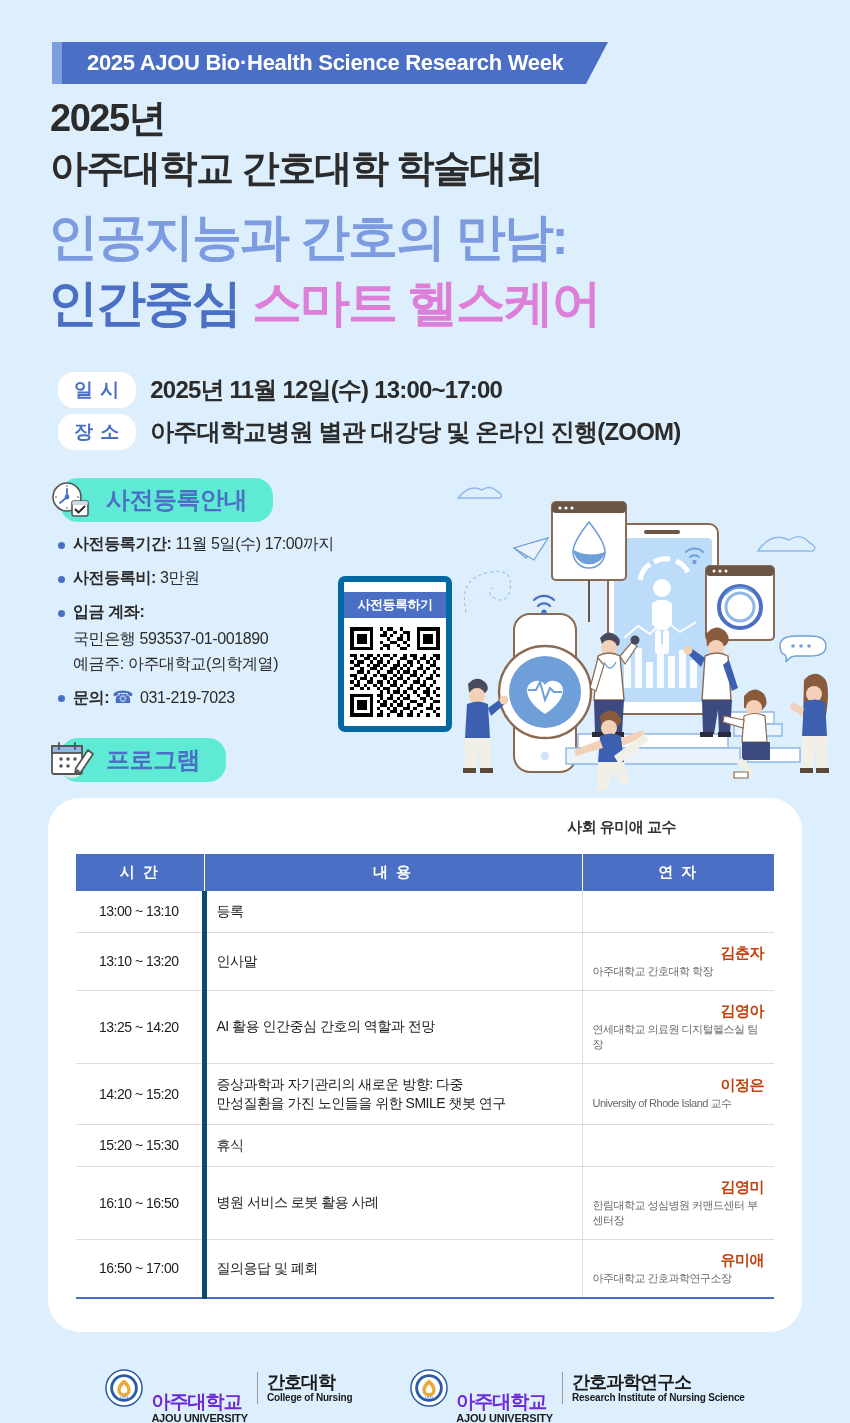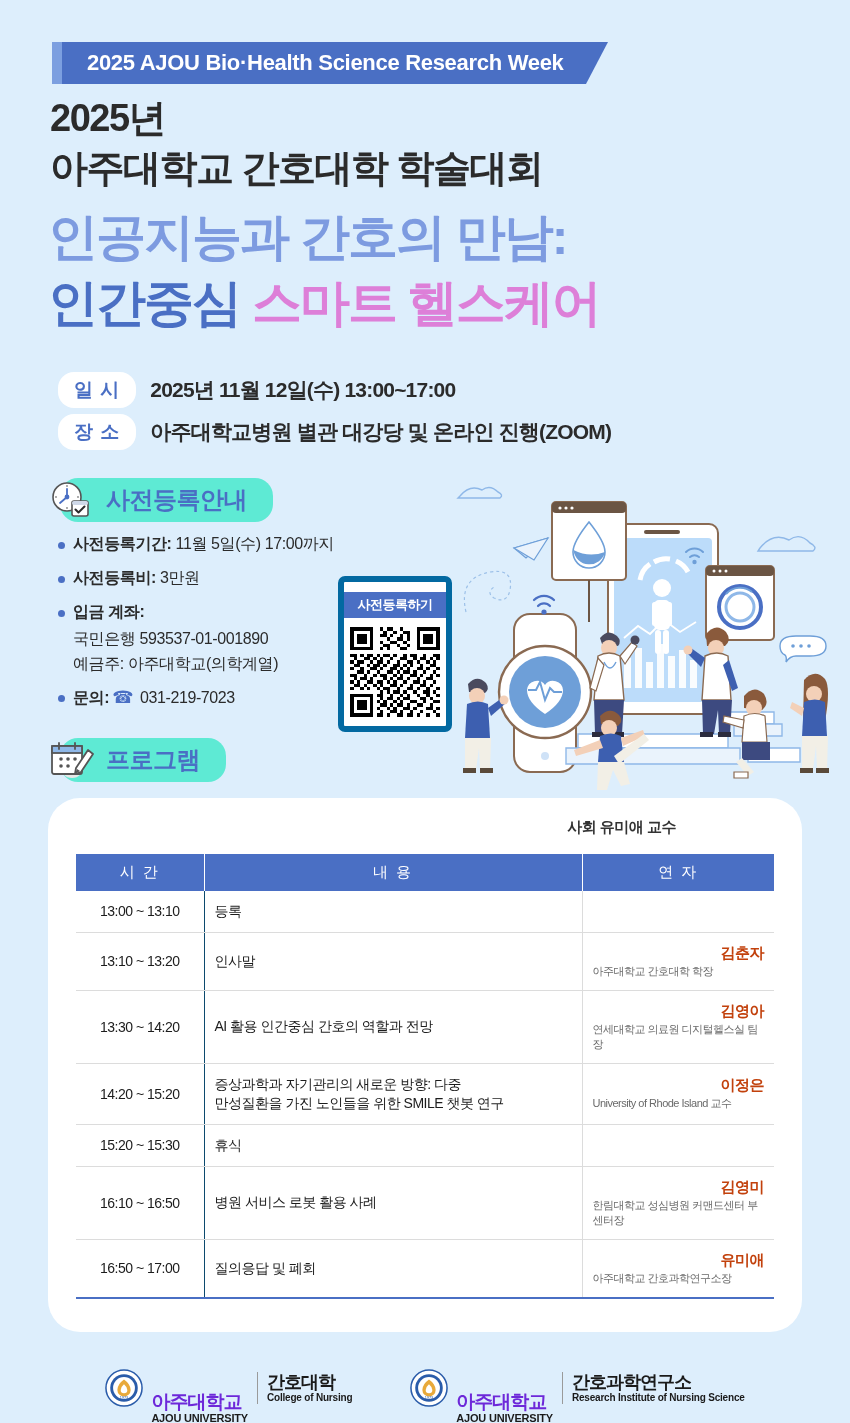--- a/index.html
+++ b/index.html
@@ -46,21 +46,21 @@
   
   .info-row { position: absolute; left: 58px; display: flex; align-items: center; gap: 14px; }
   .i1 { top: 372px; }
   .i2 { top: 414px; }
   .info-tag {
     background: #ffffff; color: #4a6fc4;
     border-radius: 16px; padding: 5px 16px;
     font-size: 19px; font-weight: bold; letter-spacing: 1px;
     min-width: 74px; text-align: center;
   }
-  .info-val { font-size: 21px; font-weight: bold; color: #2b2b2b; letter-spacing: -0.8px; }
+  .info-val { font-size: 24px; font-weight: bold; color: #2b2b2b; letter-spacing: -0.8px; }
 
   
   .sec-head { position: absolute; display: flex; align-items: center; }
   .sec-pill {
     background: #5eead4; border-radius: 18px;
     padding: 6px 26px 6px 46px; margin-left: -34px;
     font-size: 24px; font-weight: bold; color: #4a6fc4; letter-spacing: -0.5px;
   }
   .sec-icon { position: relative; z-index: 2; width: 46px; height: 40px; }
   .sh-reg { left: 48px; top: 478px; }
@@ -84,30 +84,30 @@
 
   
   .prog-card {
     position: absolute; left: 48px; top: 798px;
     width: 754px; height: 534px;
     background: #ffffff; border-radius: 32px;
   }
   .moderator { position: absolute; right: 126px; top: 20px; font-size: 15px; font-weight: bold; color: #333; letter-spacing: -0.5px; }
   table.prog { position: absolute; left: 28px; top: 56px; width: 698px; border-collapse: collapse; }
   table.prog th {
-    background: #4a6fc4; color: #ffffff; font-size: 15px; font-weight: normal;
+    background: #4a6fc4; color: #ffffff; font-size: 15px; font-weight: bold;
     padding: 9px 0; letter-spacing: 2px; border-right: 1px solid #ffffff;
   }
   table.prog th:last-child { border-right: none; }
   table.prog td {
     border-bottom: 1px solid #dcdcdc; font-size: 14px; color: #1c1c1c;
     padding: 11px 10px; vertical-align: middle; letter-spacing: -0.5px;
   }
   table.prog tr:last-child td { border-bottom: 2px solid #4a6fc4; }
-  td.c-time { width: 128px; text-align: center; border-right: 1px solid #0c4a6e; font-size: 14.5px; }
+  td.c-time { width: 128px; text-align: center; border-right: 5px solid #0c4a6e; font-size: 14.5px; }
   td.c-content { width: 378px; border-right: 1px solid #dcdcdc; line-height: 1.35; }
   td.c-speaker { width: 192px; padding-left: 14px; }
   .sp-name { font-size: 15px; font-weight: bold; color: #c2410c; text-align: right; }
   .sp-aff { font-size: 11px; color: #6a6a6a; margin-top: 1px; letter-spacing: -0.5px; }
 
   
   .footer { position: absolute; left: 0; top: 1352px; width: 850px; display: flex; justify-content: center; gap: 58px; }
   .logo { display: flex; align-items: center; gap: 8px; }
   .seal { width: 38px; height: 38px; flex: none; }
   .logo-txt { display: flex; align-items: center; gap: 9px; }
@@ -577,21 +577,21 @@
           </tr>
           <tr>
             <td class="c-time">13:10 ~ 13:20</td>
             <td class="c-content">인사말</td>
             <td class="c-speaker">
               <div class="sp-name">김춘자</div>
               <div class="sp-aff">아주대학교 간호대학 학장</div>
             </td>
           </tr>
           <tr>
-            <td class="c-time">13:30 ~ 14:20</td>
+            <td class="c-time">13:25 ~ 14:20</td>
             <td class="c-content">AI 활용 인간중심 간호의 역할과 전망</td>
             <td class="c-speaker">
               <div class="sp-name">김영아</div>
               <div class="sp-aff">연세대학교 의료원 디지털헬스실 팀장</div>
             </td>
           </tr>
           <tr>
             <td class="c-time">14:20 ~ 15:20</td>
             <td class="c-content">증상과학과 자기관리의 새로운 방향: 다중<br>만성질환을 가진 노인들을 위한 SMILE 챗봇 연구</td>
             <td class="c-speaker">

